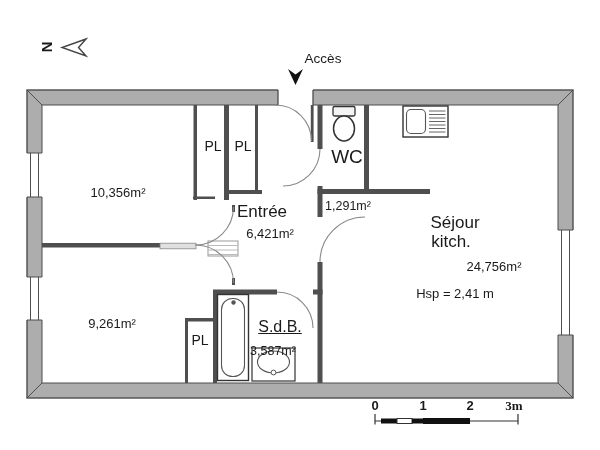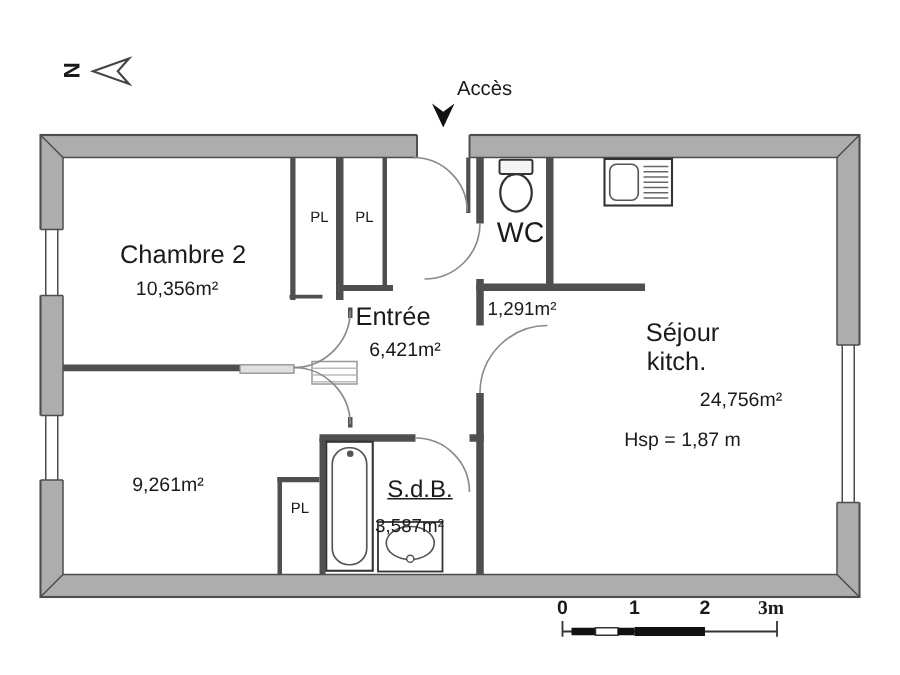--- a/index.html
+++ b/index.html
@@ -4,21 +4,21 @@
 <style>
   html,body{margin:0;padding:0;background:#fff;}
   #plan{position:relative;width:600px;height:450px;background:#ffffff;overflow:hidden;
         font-family:"Liberation Sans", sans-serif;color:#1a1a1a;}
   #plan svg{position:absolute;left:0;top:0;}
   .lbl{position:absolute;transform:translate(-50%,-50%);white-space:nowrap;
        color:#1a1a1a;line-height:1;}
   .room-name{font-size:17px;}
   .room-area{font-size:13px;text-align:center;}
   .small-area{font-size:12.5px;}
-  .pl{font-size:10px;}
+  .pl{font-size:14px;}
   .acces{font-size:13.5px;margin-left:32px;}
   .north{font-size:15px;font-weight:700;transform:translate(-50%,-50%) rotate(90deg);}
   .scale-num{font-size:13px;font-weight:700;}
 </style>
 </head>
 <body>
 
 <div id="plan">
 
   <svg width="600" height="450" viewBox="0 0 600 450">
@@ -117,38 +117,37 @@
       <rect x="381" y="418.5" width="16" height="5" fill="#111"></rect>
       <rect x="397" y="418.5" width="15" height="5" fill="#ffffff" stroke="#333" stroke-width="1"></rect>
       <rect x="412" y="418.5" width="11" height="5" fill="#111"></rect>
       <rect x="423" y="418" width="47" height="6" fill="#111"></rect>
     </g>
   </svg>
 
   <div class="lbl north" style="left:47px;top:47px;">N</div>
   <div class="lbl acces" style="left:291px;top:59px;">Accès</div>
 
-  <div class="lbl room-name" style="left:122px;top:170px;">Chambre 2</div>
   <div class="lbl room-area" style="left:118px;top:192px;">10,356m²</div>
 
   <div class="lbl room-area" style="left:112px;top:323px;">9,261m²</div>
 
   <div class="lbl room-name" style="left:262px;top:211px;">Entrée</div>
   <div class="lbl room-area" style="left:270px;top:233px;">6,421m²</div>
 
   <div class="lbl room-name" style="left:347px;top:156px;font-size:19px;">WC</div>
   <div class="lbl small-area" style="left:348px;top:166px;margin-top:40px;">1,291m²</div>
 
   <div class="lbl room-name" style="left:280px;top:327px;font-size:16px;text-decoration:underline;">S.d.B.</div>
   <div class="lbl small-area" style="left:273px;top:351px;">3,587m²</div>
 
   <div class="lbl room-name" style="left:455px;top:222px;">Séjour</div>
   <div class="lbl room-name" style="left:451px;top:241px;">kitch.</div>
   <div class="lbl room-area" style="left:453px;top:266px;margin-left:41px;">24,756m²</div>
-  <div class="lbl room-area" style="left:455px;top:293px;">Hsp = 1,87 m</div>
+  <div class="lbl room-area" style="left:455px;top:293px;">Hsp = 2,41 m</div>
 
   <div class="lbl pl" style="left:213px;top:146px;">PL</div>
   <div class="lbl pl" style="left:243px;top:146px;">PL</div>
   <div class="lbl pl" style="left:200px;top:340px;">PL</div>
 
   <div class="lbl scale-num" style="left:375px;top:405px;">0</div>
   <div class="lbl scale-num" style="left:423px;top:405px;">1</div>
   <div class="lbl scale-num" style="left:470px;top:405px;">2</div>
   <div class="lbl scale-num" style="left:514px;top:405px;font-family:Liberation Serif, serif;">3m</div>
 

